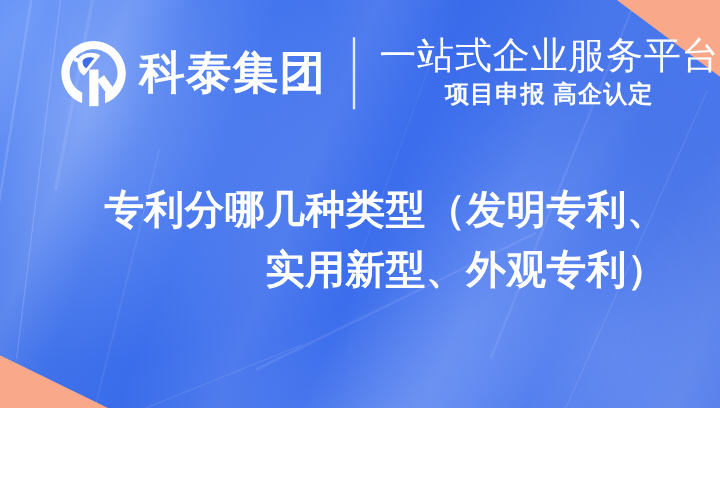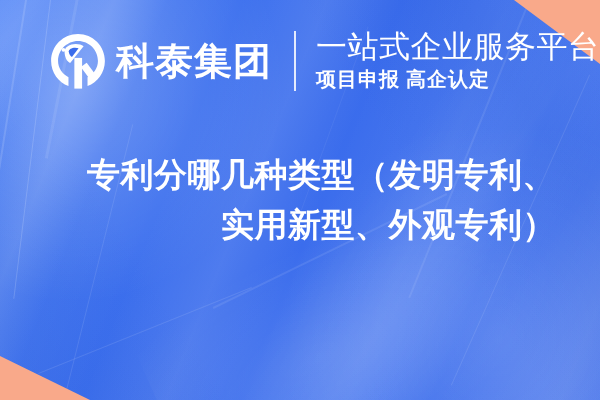--- a/index.html
+++ b/index.html
@@ -4,21 +4,21 @@
 <title>Banner</title>
 <style>
   html, body {
     margin: 0;
     padding: 0;
     background: #ffffff;
   }
   #banner {
     position: relative;
     width: 600px;
-    height: 400px;
+    height: 340px;
     overflow: hidden;
     background: #6d28d9;
     font-family: "Liberation Sans", "DejaVu Sans", sans-serif;
   }
 
   
   .bg-base {
     position: absolute;
     inset: 0;
     background:
@@ -162,20 +162,21 @@
     width: 2px;
     height: 60px;
     background: rgba(255,255,255,0.85);
     margin: 0 20px 0 22px;
     flex: 0 0 auto;
   }
   .tagline-block {
     display: flex;
     flex-direction: column;
     justify-content: center;
+    text-align: center;
   }
   .tagline-main {
     color: #ffffff;
     font-size: 31px;
     font-weight: 300;
     line-height: 1.12;
     letter-spacing: 0.5px;
     white-space: nowrap;
   }
   .tagline-sub {

